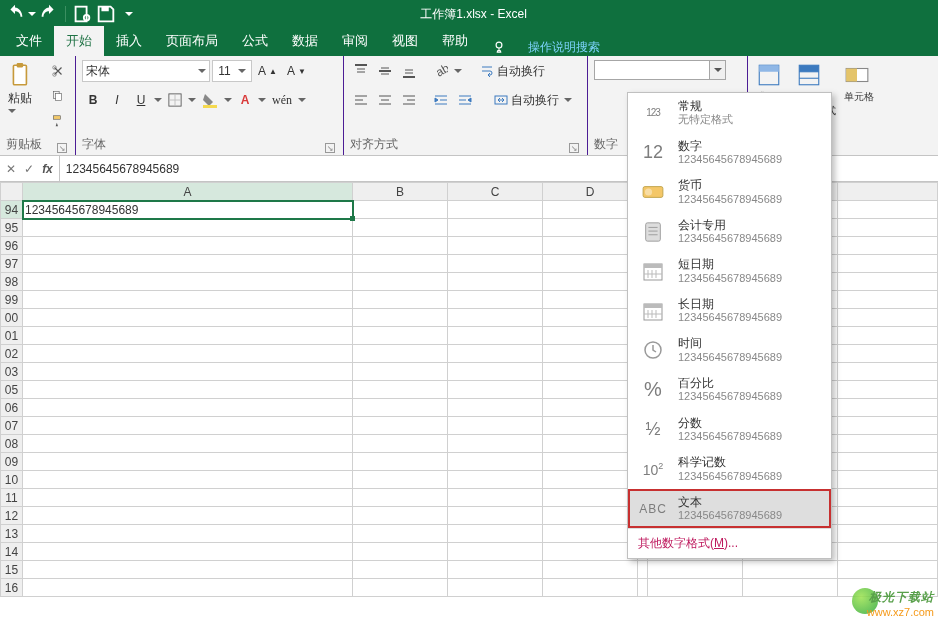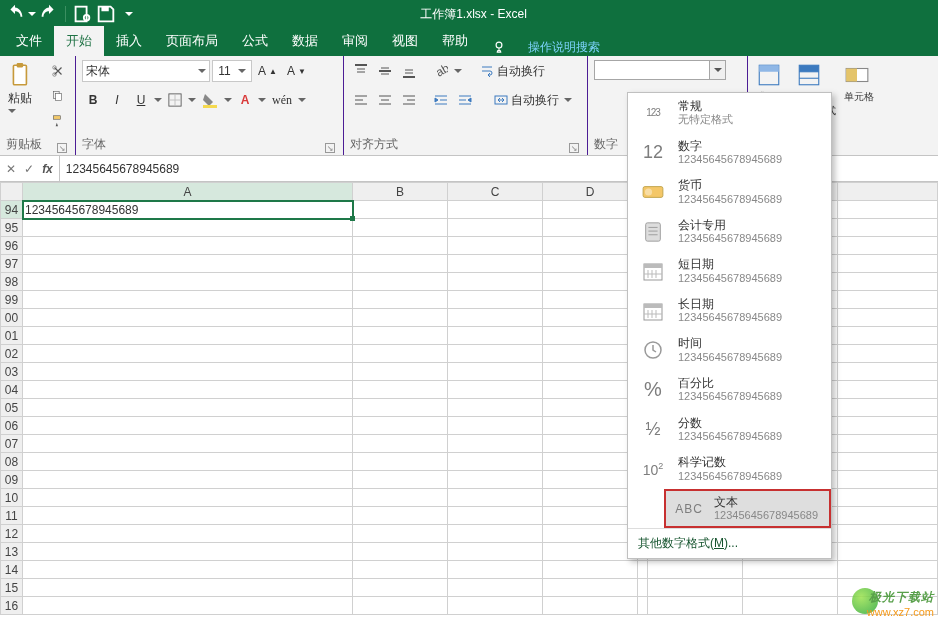--- a/index.html
+++ b/index.html
@@ -53,26 +53,26 @@
   .sel-cell { outline:2px solid var(--cell-sel); outline-offset:-1px; position:relative; }
   .sel-cell::after{content:"";position:absolute;right:-3px;bottom:-3px;width:5px;height:5px;background:var(--cell-sel);}
   .rowh.sel, th.colh.sel { background:#d6e8dd; }
   .corner { background:#efefef; border:1px solid var(--grid-border); }
   
   .nf-input { width:132px; height:20px; border:1px solid #a6a6a6; background:#fff; display:flex; }
   .nf-input .v { flex:1; }
   .nf-input .dbtn { width:16px; display:flex; align-items:center; justify-content:center; border-left:1px solid #a6a6a6; background:#efefef; }
   .nf-dropdown { position:absolute; left:627px; top:92px; width:205px; background:#fff; border:1px solid #c0c0c0; box-shadow:3px 3px 6px rgba(0,0,0,.25); z-index:50; }
   .nf-item { display:flex; align-items:center; gap:10px; padding:6px 10px; cursor:pointer; }
-  .nf-item.highlight { background:#dedede; outline:2px solid #c73030; outline-offset:-2px;margin-left:36px; }
+  .nf-item.highlight { background:#dedede; outline:2px solid #c73030; outline-offset:-2px; }
   .nf-icon { width:30px; height:24px; display:flex; align-items:center; justify-content:center; color:#7d7d7d; fill:#7d7d7d; font-size:15px; }
   .nf-text { display:flex; flex-direction:column; line-height:1.2; }
   .nf-title { font-size:12px; color:#333; }
   .nf-sub { font-size:11px; color:#888; }
-  .nf-footer { border-top:1px solid #ddd; padding:6px 10px; font-size:12px; color:#14532d; }
+  .nf-footer { border-top:1px solid #ddd; padding:6px 10px; font-size:12px; color:#be185d; }
   .nf-footer u{text-decoration:underline;}
   
   .watermark { position:absolute; right:4px; bottom:4px; font-size:11px; display:flex; flex-direction:column; align-items:flex-end; gap:0; z-index:60; }
   .watermark .wm1{ color:#59a04b; font-weight:bold; letter-spacing:1px;font-style:italic;}
   .watermark .wm2{ color:#f59a1a; font-size:11px; }
   .wm-logo{ width:26px; height:26px; border-radius:50%; background:radial-gradient(circle at 35% 35%, #9be24e, #2aa63a); position:absolute; right:60px; bottom:8px; opacity:.85;}
   
   .tri-d { width:0;height:0;border-left:4px solid transparent;border-right:4px solid transparent;border-top:4px solid currentColor; display:inline-block;}
   .chk{ font-size:12px; color:#777;}
   .tc-white{color:#fff;fill:#fff;}
@@ -488,31 +488,20 @@
           <td></td>
           <td></td>
           <td></td>
           <td></td>
           <td></td>
           <td></td>
           <td></td>
           <td></td>
         </tr>
         <tr>
-          <th class="rowh">04</th>
-          <td></td>
-          <td></td>
-          <td></td>
-          <td></td>
-          <td></td>
-          <td></td>
-          <td></td>
-          <td></td>
-        </tr>
-        <tr>
           <th class="rowh">05</th>
           <td></td>
           <td></td>
           <td></td>
           <td></td>
           <td></td>
           <td></td>
           <td></td>
           <td></td>
         </tr>

